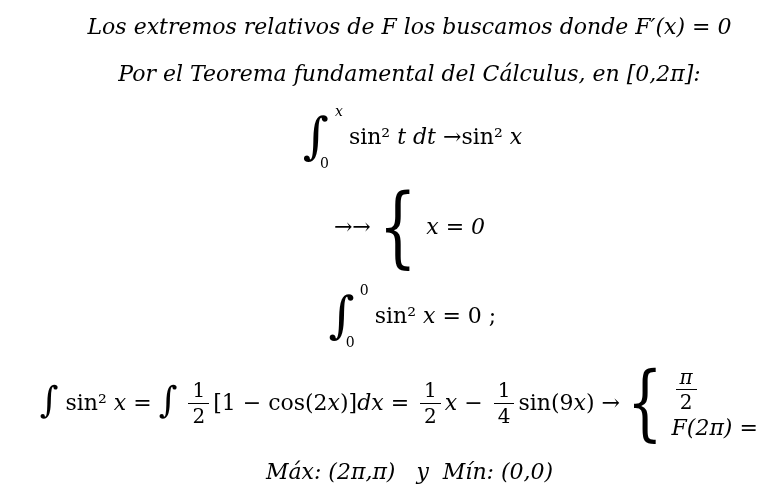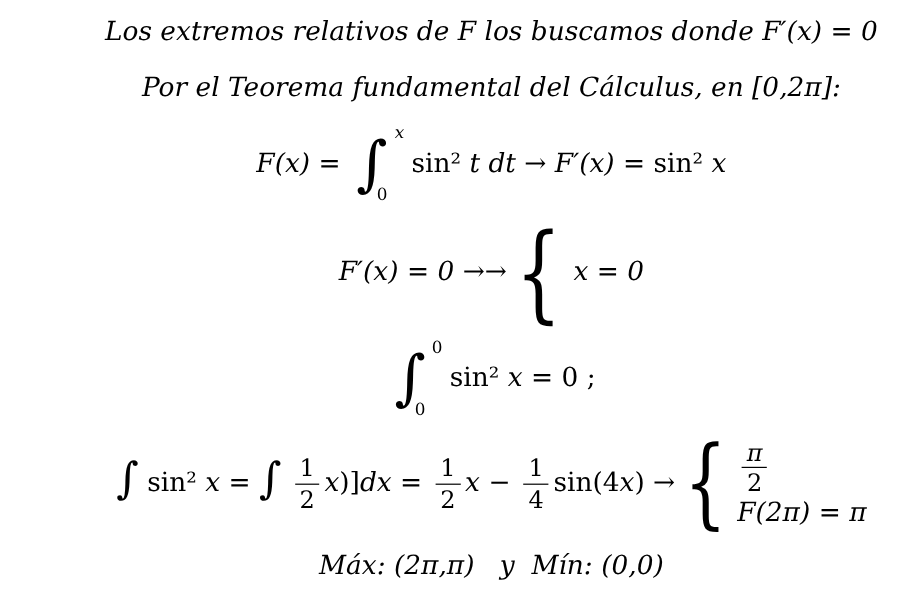--- a/index.html
+++ b/index.html
@@ -48,36 +48,33 @@
 
   <div class="row" style="top:27px">
     <span class="it">Los extremos relativos de F los buscamos donde F′(x) = 0</span>
   </div>
 
   <div class="row" style="top:74px">
     <span class="it">Por el Teorema fundamental del Cálculus, en [0,2π]:</span>
   </div>
 
   <div class="row" style="top:137px">
-    <span class="it">F(x) = </span>
     <span class="bigint">
       <span class="ig">∫</span>
       <span class="isup it">x</span>
       <span class="isub">0</span>
     </span>
     <span class="up">sin²</span>
     <span class="it"> t dt </span>
     <span class="up">→</span>
-    <span class="it"> F′(x) = </span>
     <span class="up">sin²</span>
     <span class="it"> x</span>
   </div>
 
   <div class="row" style="top:227px">
-    <span class="it">F′(x) = 0 </span>
     <span class="up">→</span>
     <span class="up">→</span>
     <span class="brace b4">{</span>
     <span class="cases cases4 it">
       <span>x = 0</span>
     </span>
   </div>
 
   <div class="row" style="top:316px">
     <span class="bigint">
@@ -93,35 +90,36 @@
   <div class="row" style="top:403px">
     <span class="sint">∫</span>
     <span class="up">sin²</span>
     <span class="it"> x </span>
     <span class="up">= </span>
     <span class="sint">∫</span>
     <span class="frac">
       <span class="num">1</span>
       <span class="den">2</span>
     </span>
+    <span class="up">[1 − cos(2</span>
     <span class="it">x</span>
     <span class="up">)]</span>
     <span class="it">dx</span>
     <span class="up"> = </span>
     <span class="frac">
       <span class="num">1</span>
       <span class="den">2</span>
     </span>
     <span class="it">x</span>
     <span class="up"> − </span>
     <span class="frac">
       <span class="num">1</span>
       <span class="den">4</span>
     </span>
-    <span class="up">sin(4</span>
+    <span class="up">sin(9</span>
     <span class="it">x</span>
     <span class="up">) </span>
     <span class="up">→</span>
     <span class="brace b6">{</span>
     <span class="cases cases6">
       <span class="crow">
         <span class="frac">
           <span class="num it">π</span>
           <span class="den">2</span>
         </span>

